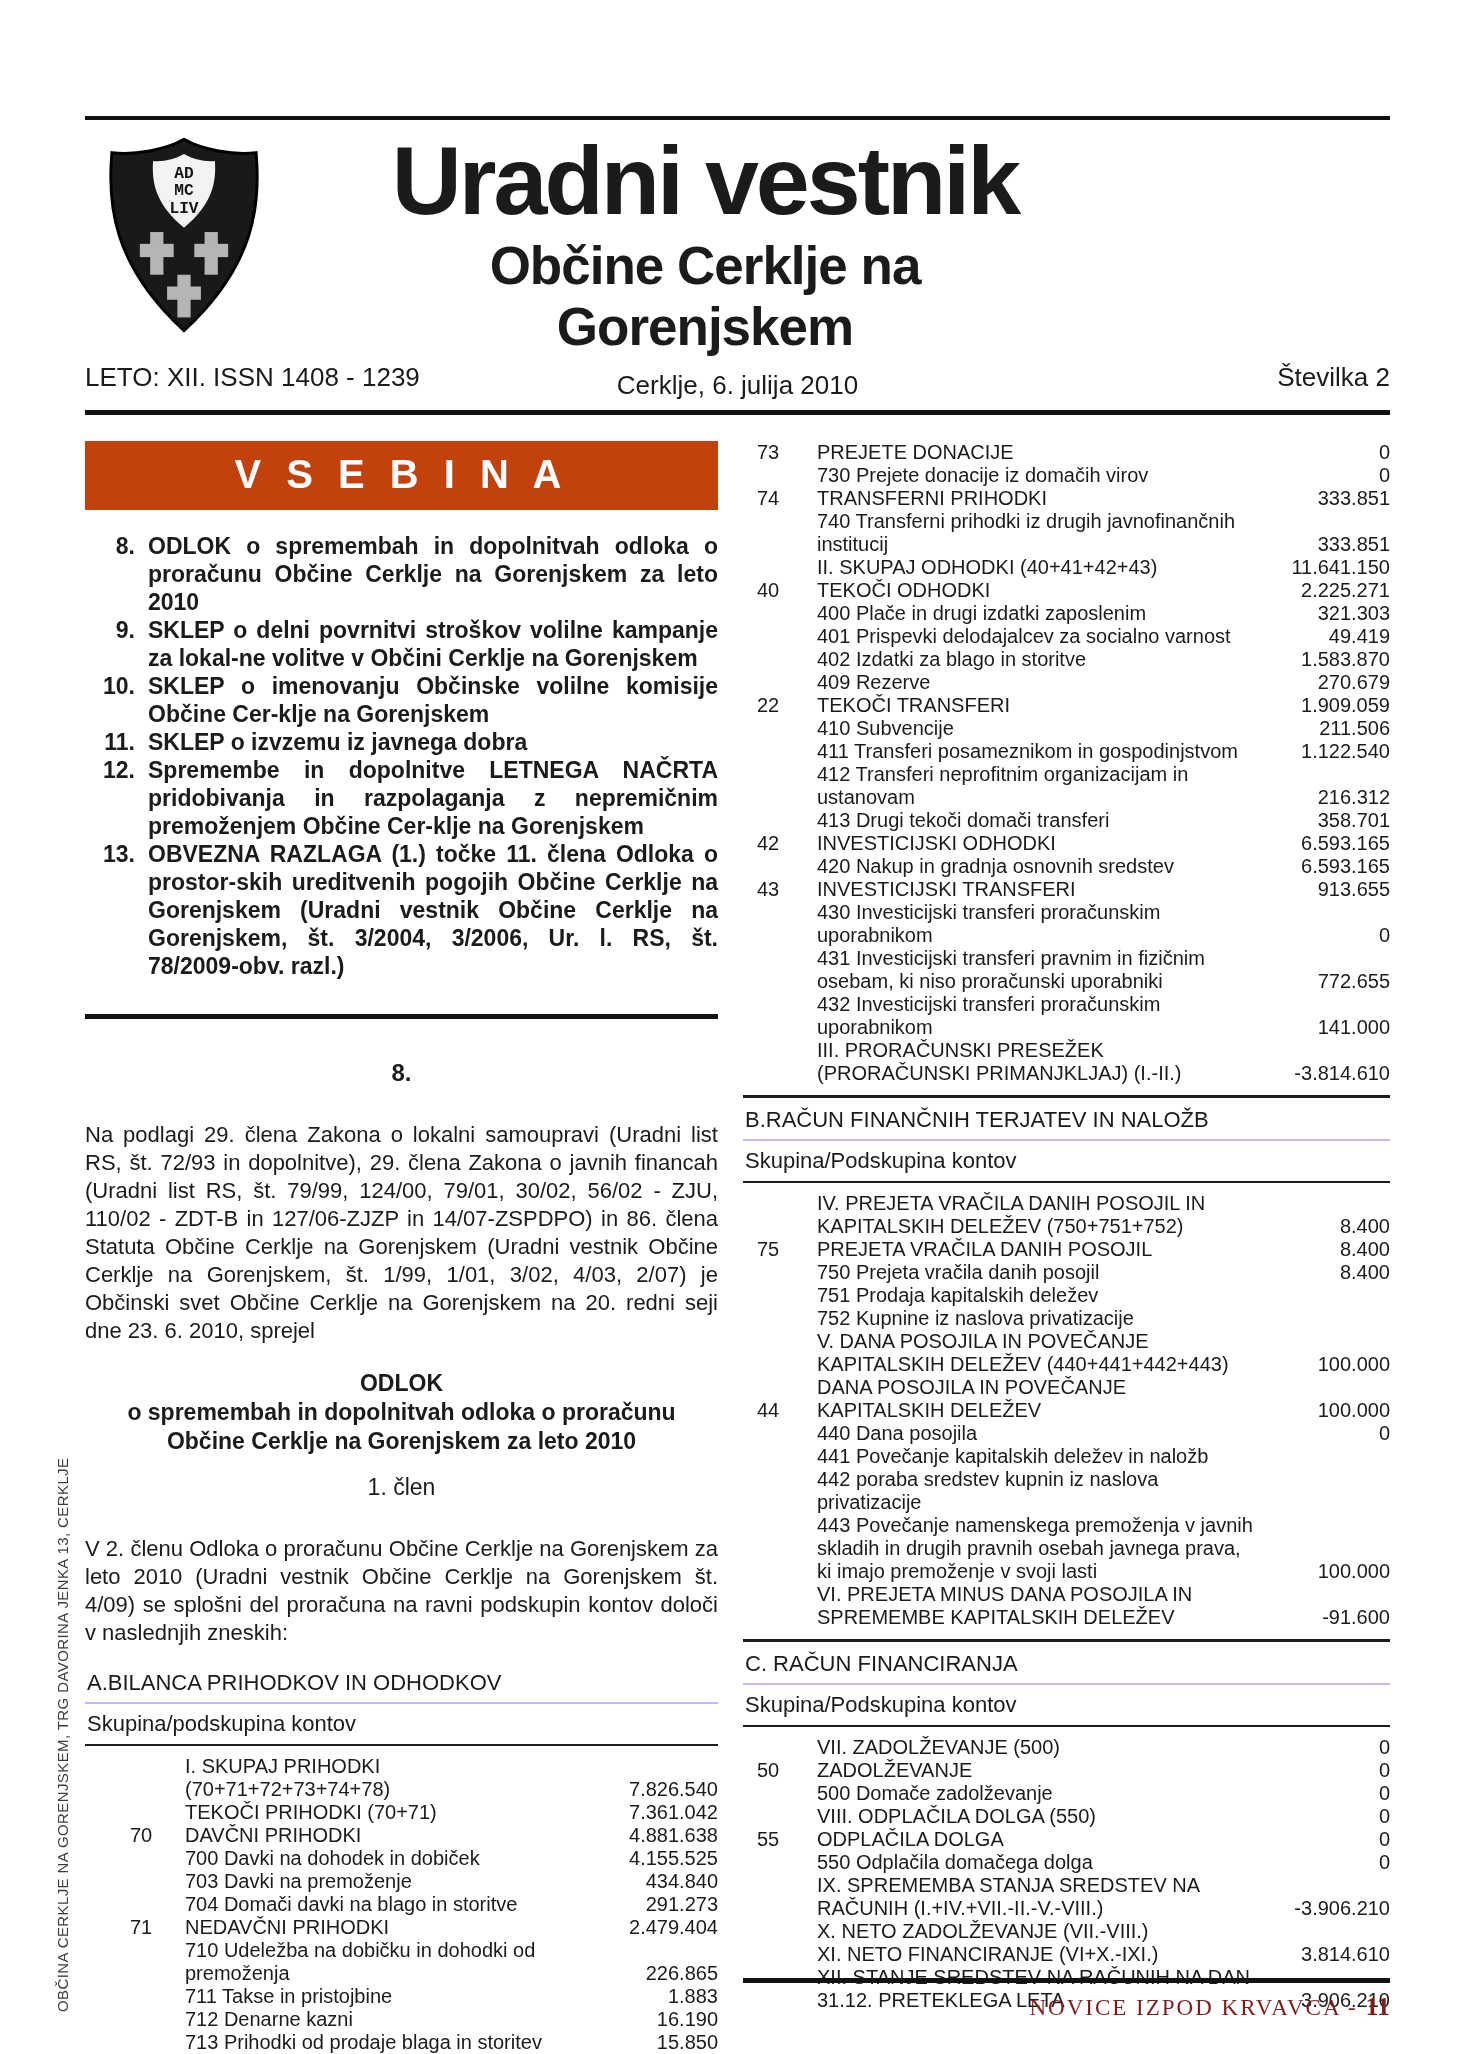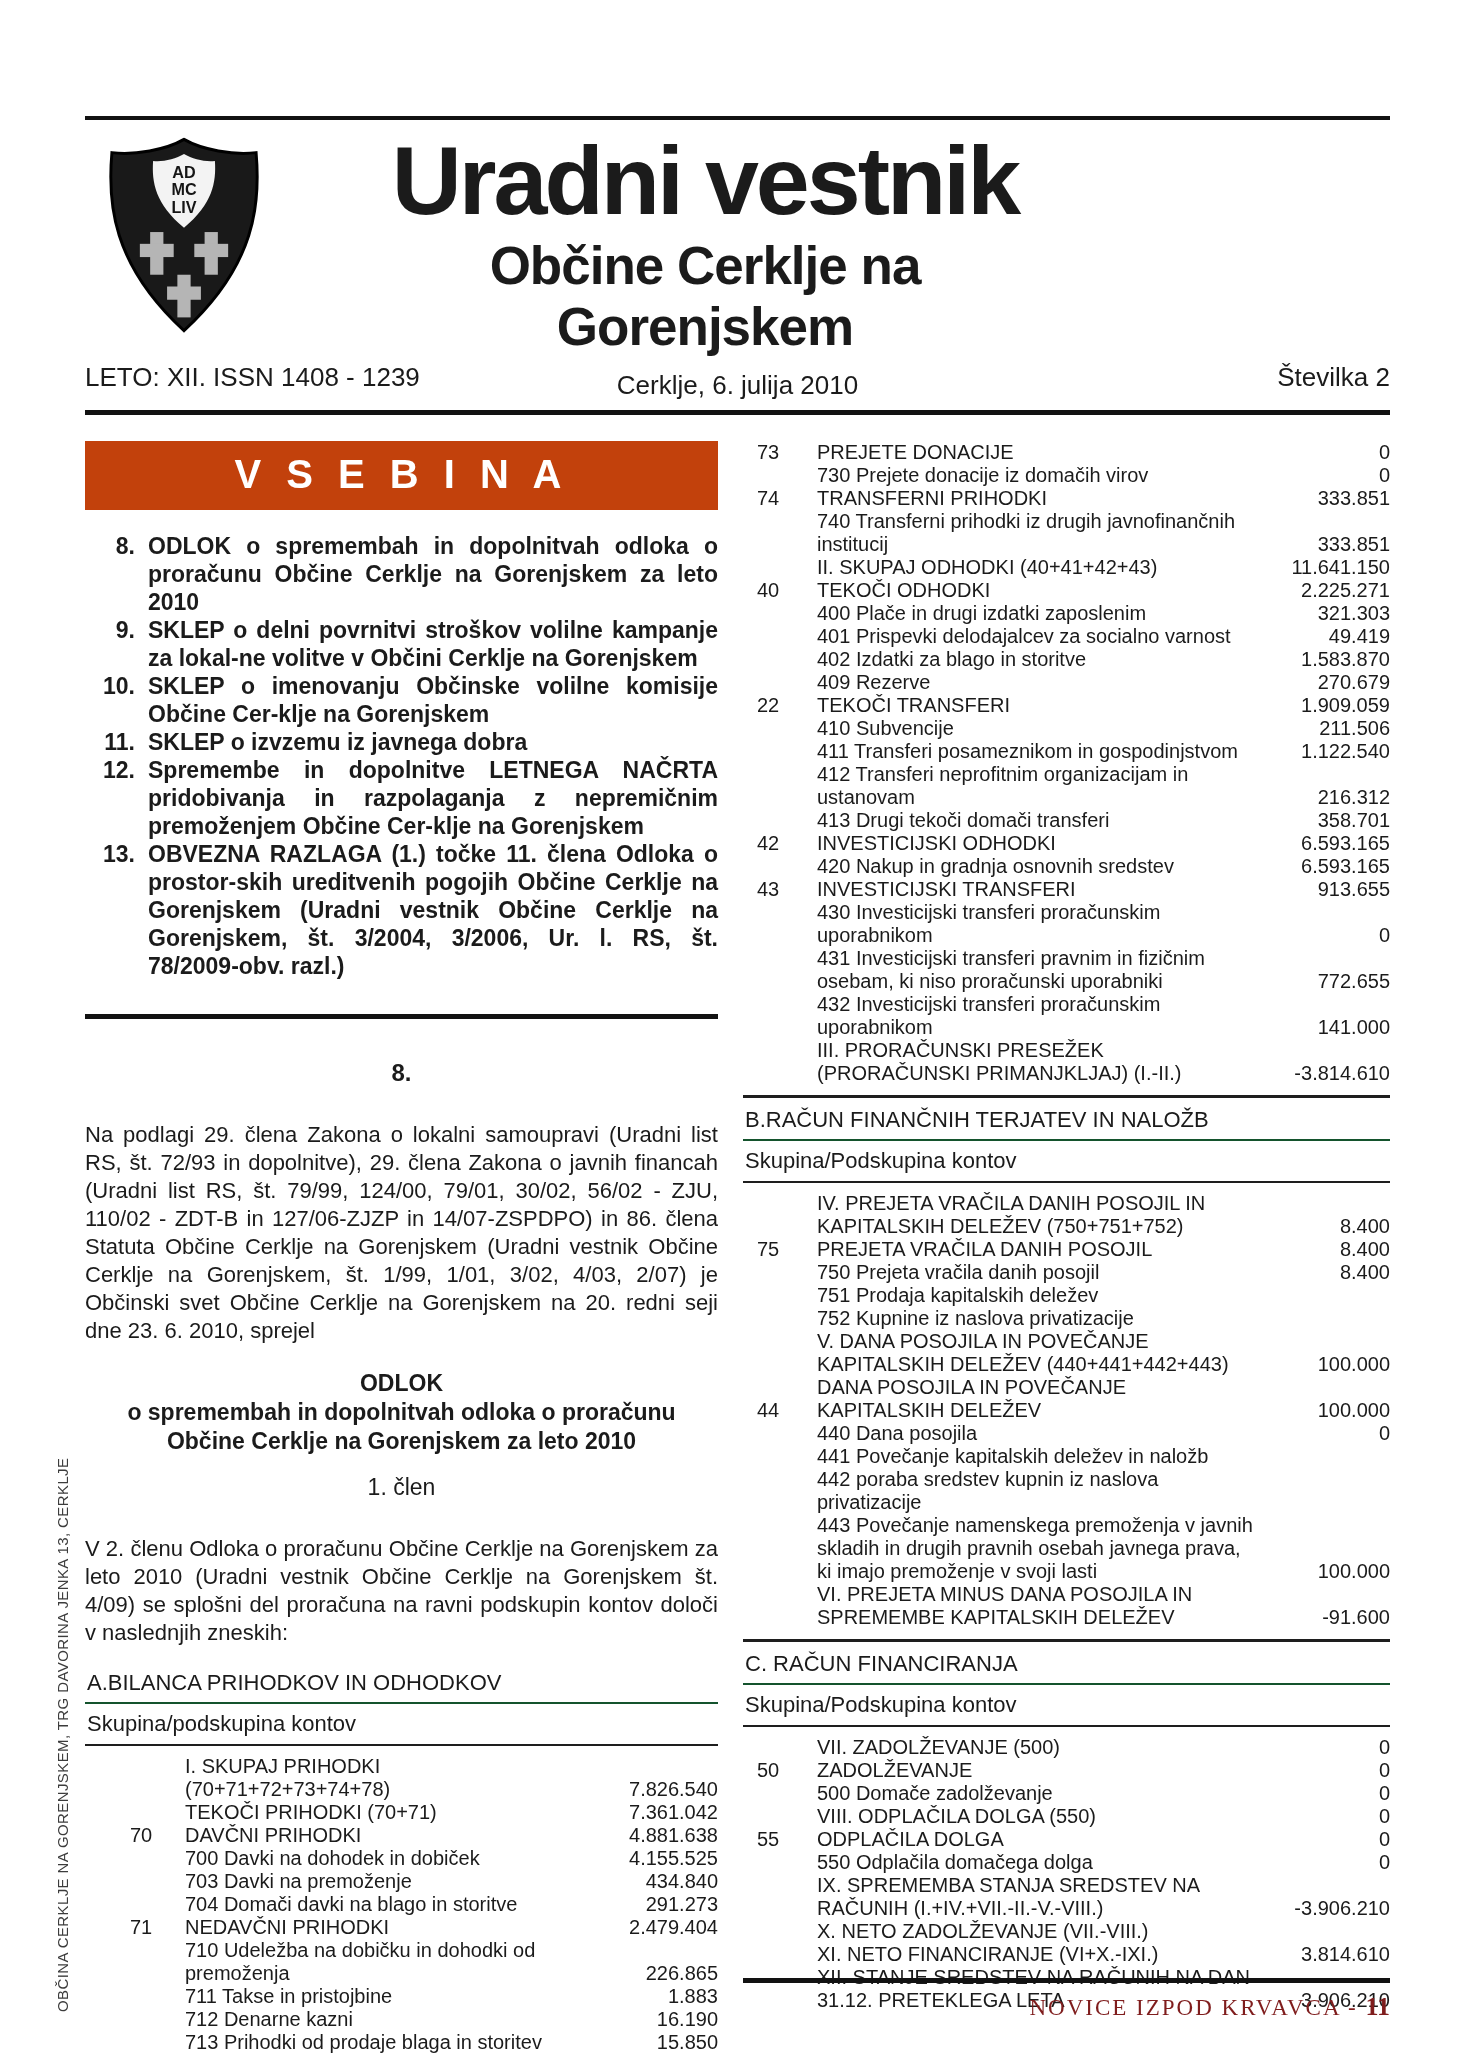--- a/index.html
+++ b/index.html
@@ -5,21 +5,21 @@
   html,body{margin:0;padding:0;}
   body{
     width:1471px;height:2054px;background:#ffffff;color:#1b1b1b;
     font-family:"Liberation Sans",sans-serif;position:relative;overflow:hidden;
   }
   *{box-sizing:border-box;}
   .sheet{position:absolute;left:85px;top:0;width:1305px;}
   .rule-top{height:4px;background:#121212;margin-top:116px;}
   .rule-heavy{height:5px;background:#121212;}
   header{display:flex;align-items:flex-start;margin-top:12px;height:218px;}
-  .logo{width:210px;flex:none;padding-left:6px;}
+  .logo{width:210px;flex:none;padding-left:6px;font-family:Liberation Mono, monospace;}
   .mast-titles{width:740px;text-align:center;margin-left:40px;}
   .mast-title{font-size:97px;font-weight:bold;letter-spacing:-3px;line-height:1.02;}
   .mast-subtitle{font-size:53px;font-weight:bold;letter-spacing:-1px;margin-top:4px;}
   .issue-line{display:flex;font-size:26px;margin-top:12px;padding-bottom:9px;}
   .issue-line span{flex:1;}
   .issue-center{text-align:center;margin-top:8px;}
   .issue-right{text-align:right;}
 
   .columns{display:flex;gap:25px;margin-top:26px;height:1636px;}
   .col-left{width:633px;flex:none;}
@@ -31,21 +31,21 @@
   .toc-item{display:flex;font-weight:bold;font-size:23px;line-height:28px;}
   .toc-num{width:63px;flex:none;text-align:right;padding-right:13px;}
   .toc-text{flex:1;text-align:justify;}
   .divider-heavy{height:5px;background:#121212;margin-top:34px;}
   .art-num{text-align:center;font-weight:bold;font-size:24px;margin-top:40px;}
   .para{font-size:22px;line-height:28px;text-align:justify;margin:34px 0 0;}
   .decree-title{text-align:center;font-weight:bold;font-size:23px;line-height:29px;margin-top:24px;}
   .clause{text-align:center;font-size:23px;margin-top:18px;}
   .sec-title{font-size:22px;padding:7px 2px 6px;margin-top:16px;}
   .sec-title.ruled{border-top:3px solid #1e1e1e;margin-top:10px;padding-top:9px;}
-  .subhead{font-size:22px;border-top:2px solid #14532d;border-bottom:2px solid #1e1e1e;padding:7px 2px;}
+  .subhead{font-size:22px;border-top:2px solid #c4b5fd;border-bottom:2px solid #1e1e1e;padding:7px 2px;}
   .btable{margin-top:9px;}
   .brow{display:flex;align-items:flex-end;font-size:20px;line-height:23px;}
   .bcode{flex:none;}
   .col-left .bcode{width:100px;padding-left:45px;}
   .col-right .bcode{width:74px;padding-left:14px;}
   .blabel{flex:1;padding-right:10px;}
   .bvalue{flex:none;min-width:125px;text-align:right;}
 
   .footer-area{position:absolute;bottom:55px;left:0;right:0;}
   .rule-footer{height:5px;background:#121212;}

